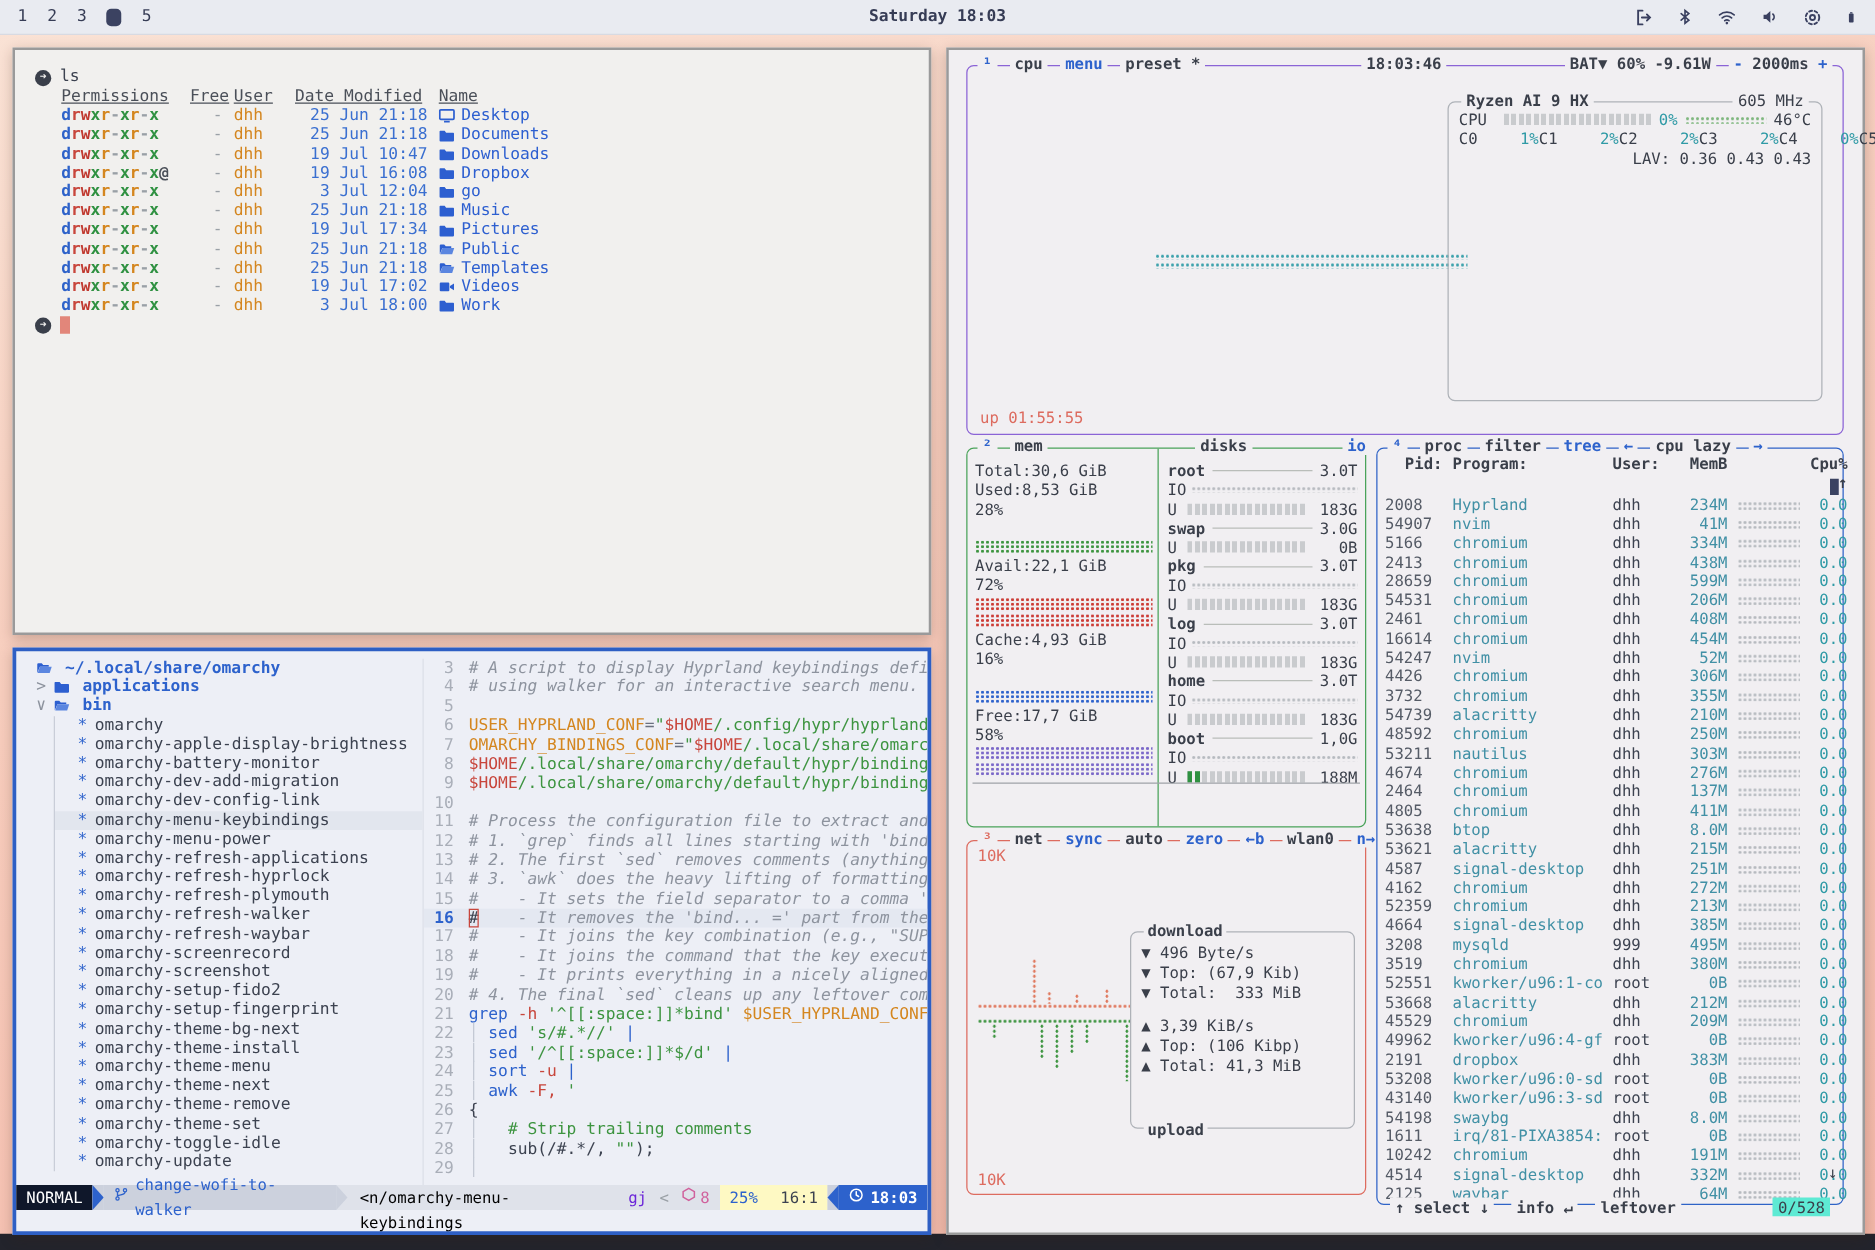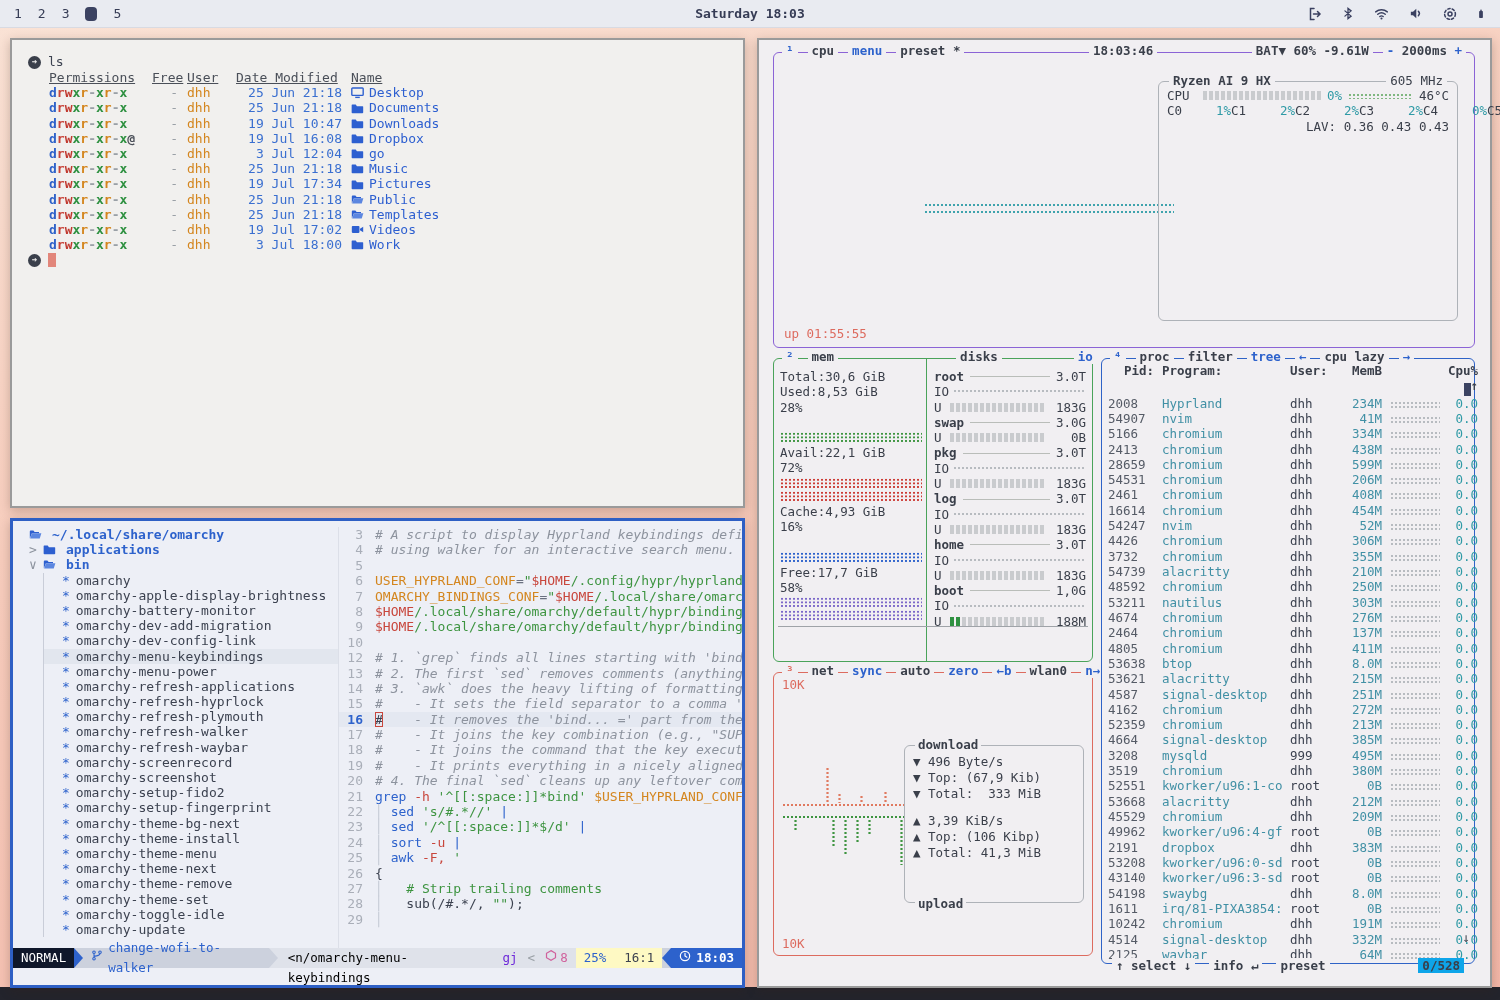--- a/index.html
+++ b/index.html
@@ -148,21 +148,21 @@
   .prow{display:grid;grid-template-columns:46px 120px 38px 46px 50px 30px;column-gap:8px;height:15.32px;cursor:default}
   .prow .pid{text-align:left;color:#555b66}
   .prow .prg{color:#4190a5;overflow:hidden;white-space:nowrap}
   .prow .usr{color:#3c4250}
   .prow .mem{text-align:right;color:#4190a5}
   .prow .dts{--dc:#b7bbc0;height:7px;margin-top:5px}
   .prow .cpu{text-align:right;color:#2f9aa6}
   .pthumb{position:absolute;right:3px;top:24px;width:7px;height:13px;background:#3b4261}
   .pdown{position:absolute;right:4px;bottom:18px;color:#3a3f4a}
   .pfoot{position:absolute;bottom:-10px;left:10px;display:flex;gap:14px}
-  .pcount{position:absolute;bottom:-10px;right:10px;background:#0ea5e9;padding:0 4px;font-weight:bold}
+  .pcount{position:absolute;bottom:-10px;right:10px;background:#5eead4;padding:0 4px;font-weight:normal}
   .footbtn{background:#f1eff2;padding:0 4px;font-weight:bold}
 </style>
 </head>
 <body>
 
 <div class="wallpaper"></div>
 
 <div class="topbar">
   <div class="ws" id="workspaces">
       <span>1</span>
@@ -404,20 +404,21 @@
         </div>
       <div class="code" id="code">
           <div class="cline"><span class="cnum">3</span><span class="s-c"># A script to display Hyprland keybindings defin</span></div>
           <div class="cline"><span class="cnum">4</span><span class="s-c"># using walker for an interactive search menu.</span></div>
           <div class="cline"><span class="cnum">5</span></div>
           <div class="cline"><span class="cnum">6</span><span class="s-v">USER_HYPRLAND_CONF</span><span class="s-o">=</span><span class="s-s">"</span><span class="s-r">$HOME</span><span class="s-s">/.config/hypr/hyprland.</span></div>
           <div class="cline"><span class="cnum">7</span><span class="s-v">OMARCHY_BINDINGS_CONF</span><span class="s-o">=</span><span class="s-s">"</span><span class="s-r">$HOME</span><span class="s-s">/.local/share/omarch</span></div>
           <div class="cline"><span class="cnum">8</span><span class="s-r">$HOME</span><span class="s-s">/.local/share/omarchy/default/hypr/bindings</span></div>
           <div class="cline"><span class="cnum">9</span><span class="s-r">$HOME</span><span class="s-s">/.local/share/omarchy/default/hypr/bindings</span></div>
           <div class="cline"><span class="cnum">10</span></div>
+          <div class="cline"><span class="cnum">11</span><span class="s-c"># Process the configuration file to extract and</span></div>
           <div class="cline"><span class="cnum">12</span><span class="s-c"># 1. `grep` finds all lines starting with 'bind'</span></div>
           <div class="cline"><span class="cnum">13</span><span class="s-c"># 2. The first `sed` removes comments (anything</span></div>
           <div class="cline"><span class="cnum">14</span><span class="s-c"># 3. `awk` does the heavy lifting of formatting</span></div>
           <div class="cline"><span class="cnum">15</span><span class="s-c">#    - It sets the field separator to a comma ',</span></div>
           <div class="cline cur"><span class="cnum">16</span><span class="s-cur">#</span><span class="s-c">    - It removes the 'bind... =' part from the</span></div>
           <div class="cline"><span class="cnum">17</span><span class="s-c">#    - It joins the key combination (e.g., "SUPE</span></div>
           <div class="cline"><span class="cnum">18</span><span class="s-c">#    - It joins the command that the key execute</span></div>
           <div class="cline"><span class="cnum">19</span><span class="s-c">#    - It prints everything in a nicely aligned</span></div>
           <div class="cline"><span class="cnum">20</span><span class="s-c"># 4. The final `sed` cleans up any leftover comm</span></div>
           <div class="cline"><span class="cnum">21</span><span class="s-b">grep</span><span class="s-r"> -h</span><span class="s-s"> '^[[:space:]]*bind'</span><span class="s-v"> $USER_HYPRLAND_CONF</span></div>
@@ -1044,19 +1045,19 @@
             <span class="mem">64M</span>
             <span class="dts dotrow"></span>
             <span class="cpu">0.0</span>
           </div>
         </div>
       <div class="pthumb"></div>
       <div class="pdown">↓</div>
       <div class="pfoot" id="proc-foot">
           <span class="footbtn tc-d">↑ select ↓</span>
           <span class="footbtn tc-d">info ↵</span>
-          <span class="footbtn tc-d">preset</span>
+          <span class="footbtn tc-d">leftover</span>
         </div>
       <div class="pcount">0/528</div>
     </div>
 
   </div>
 </div>
 
 </body></html>

